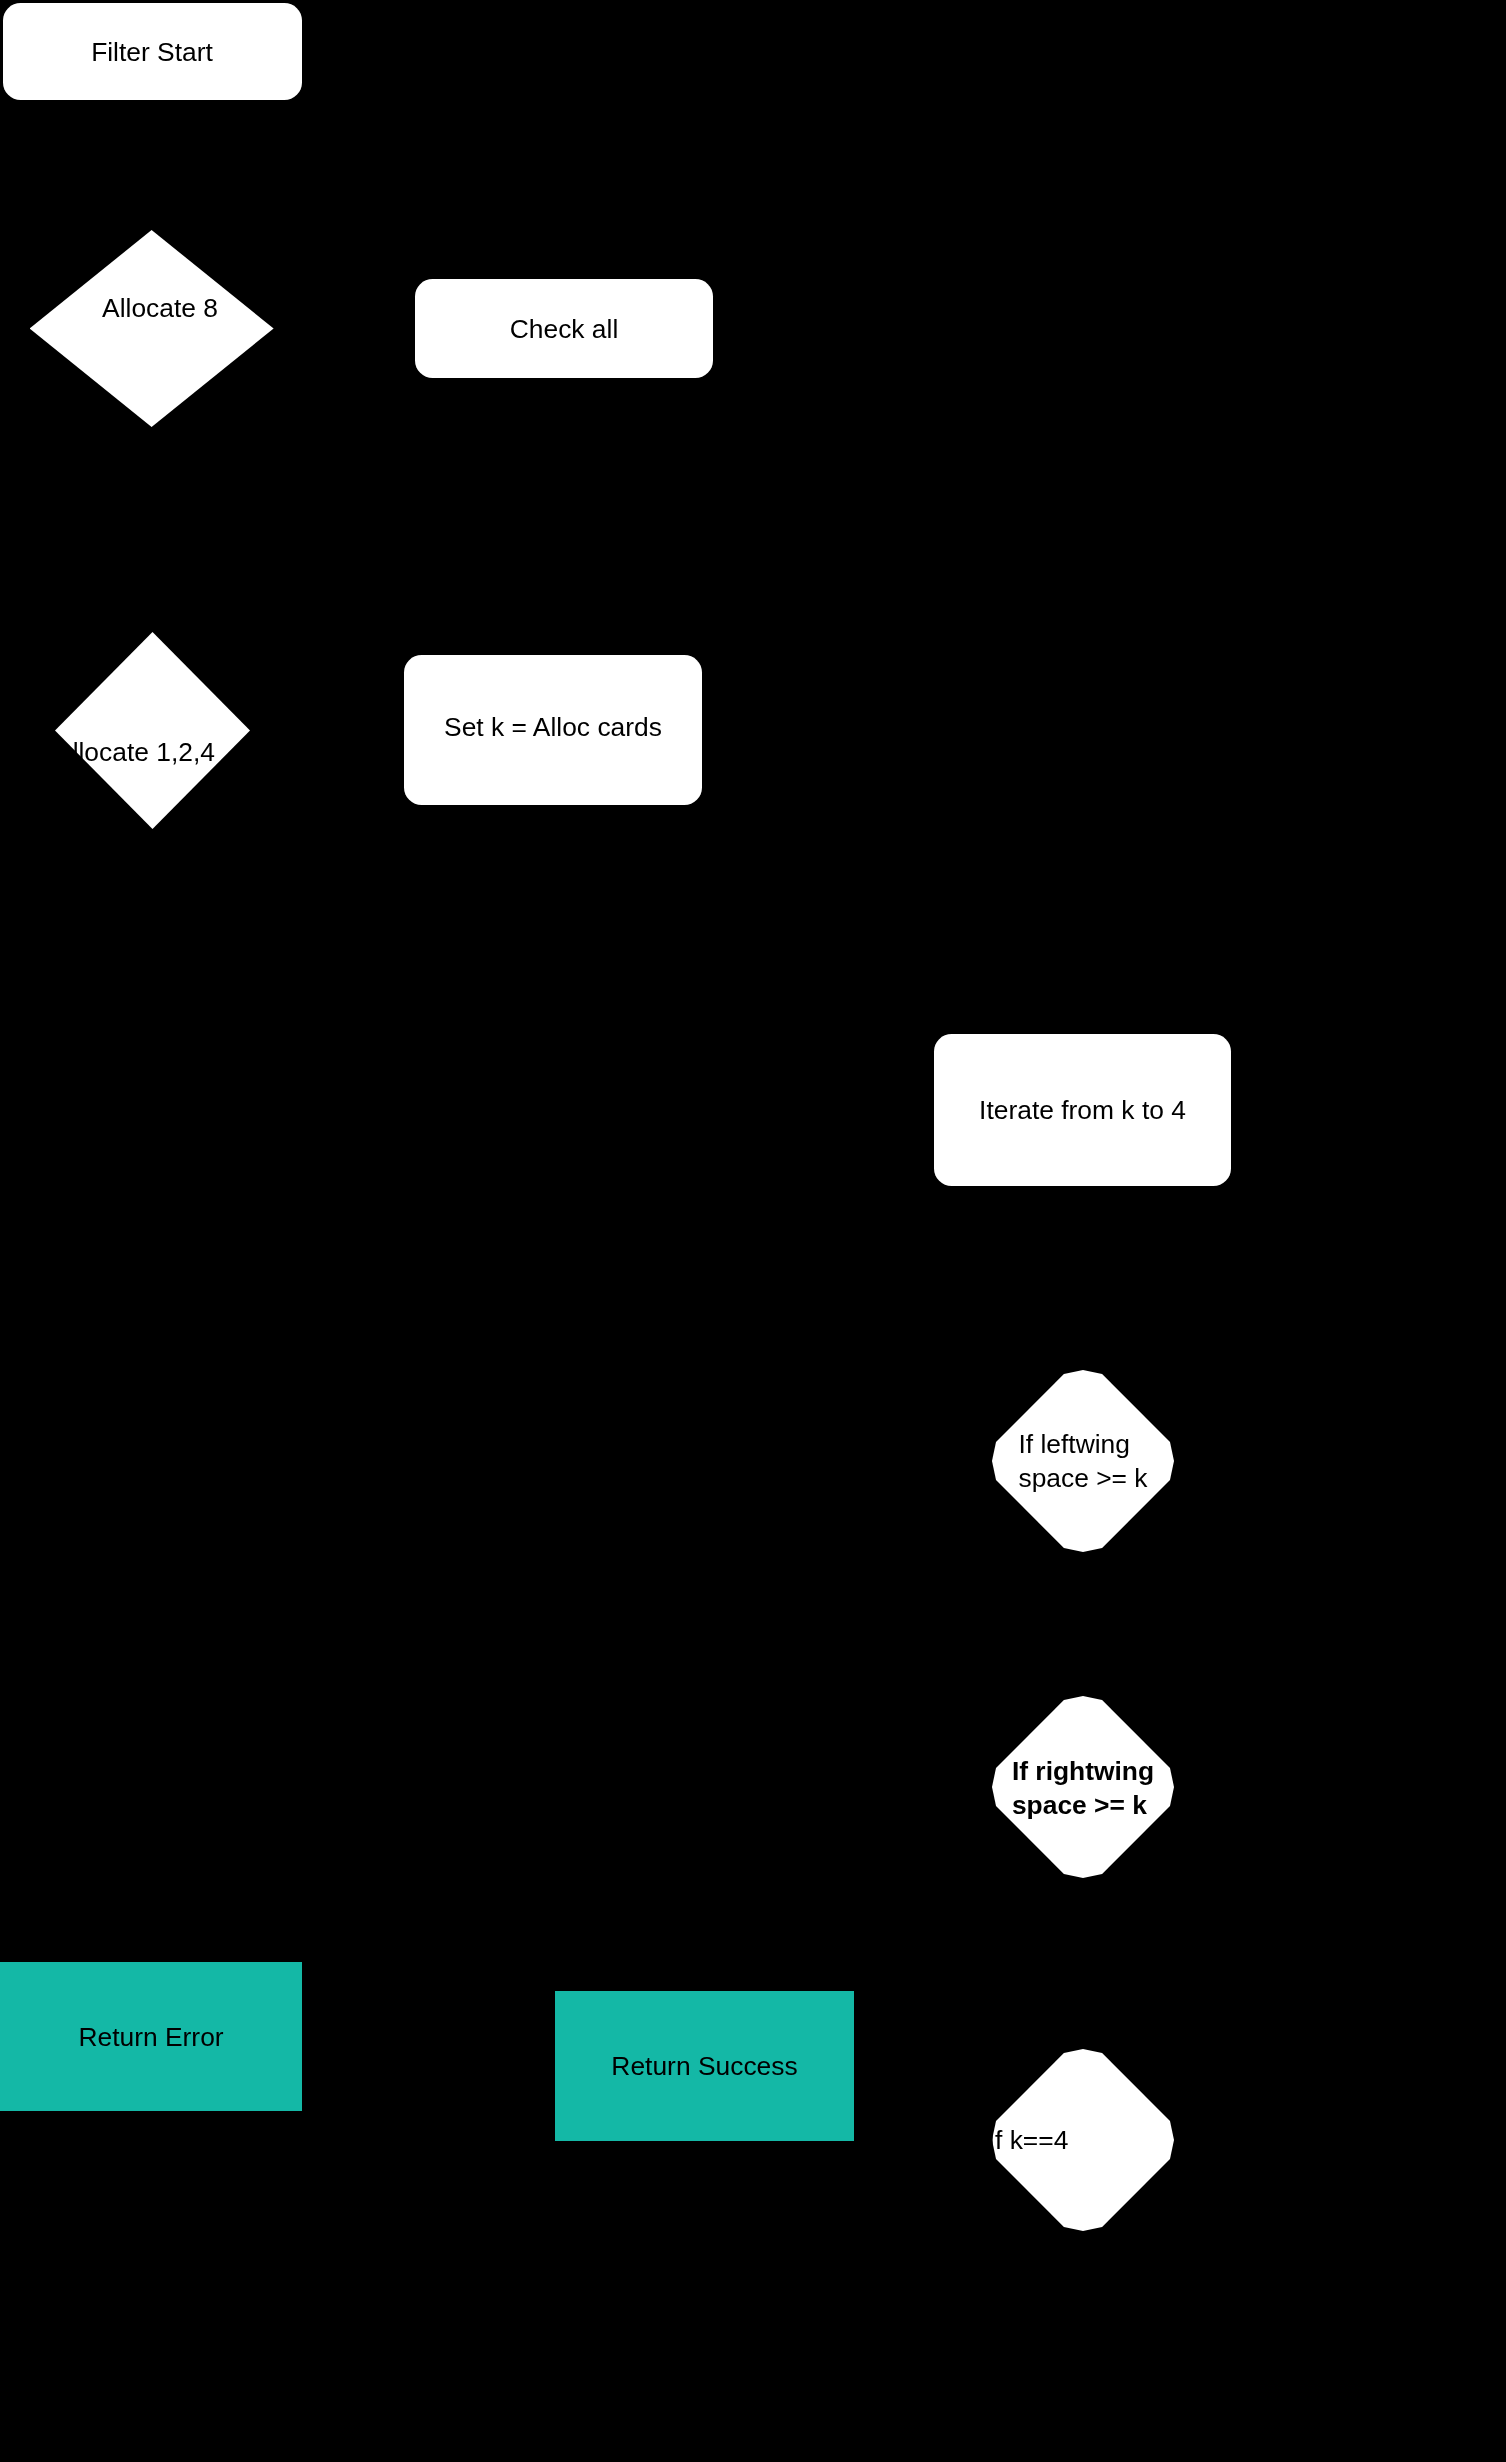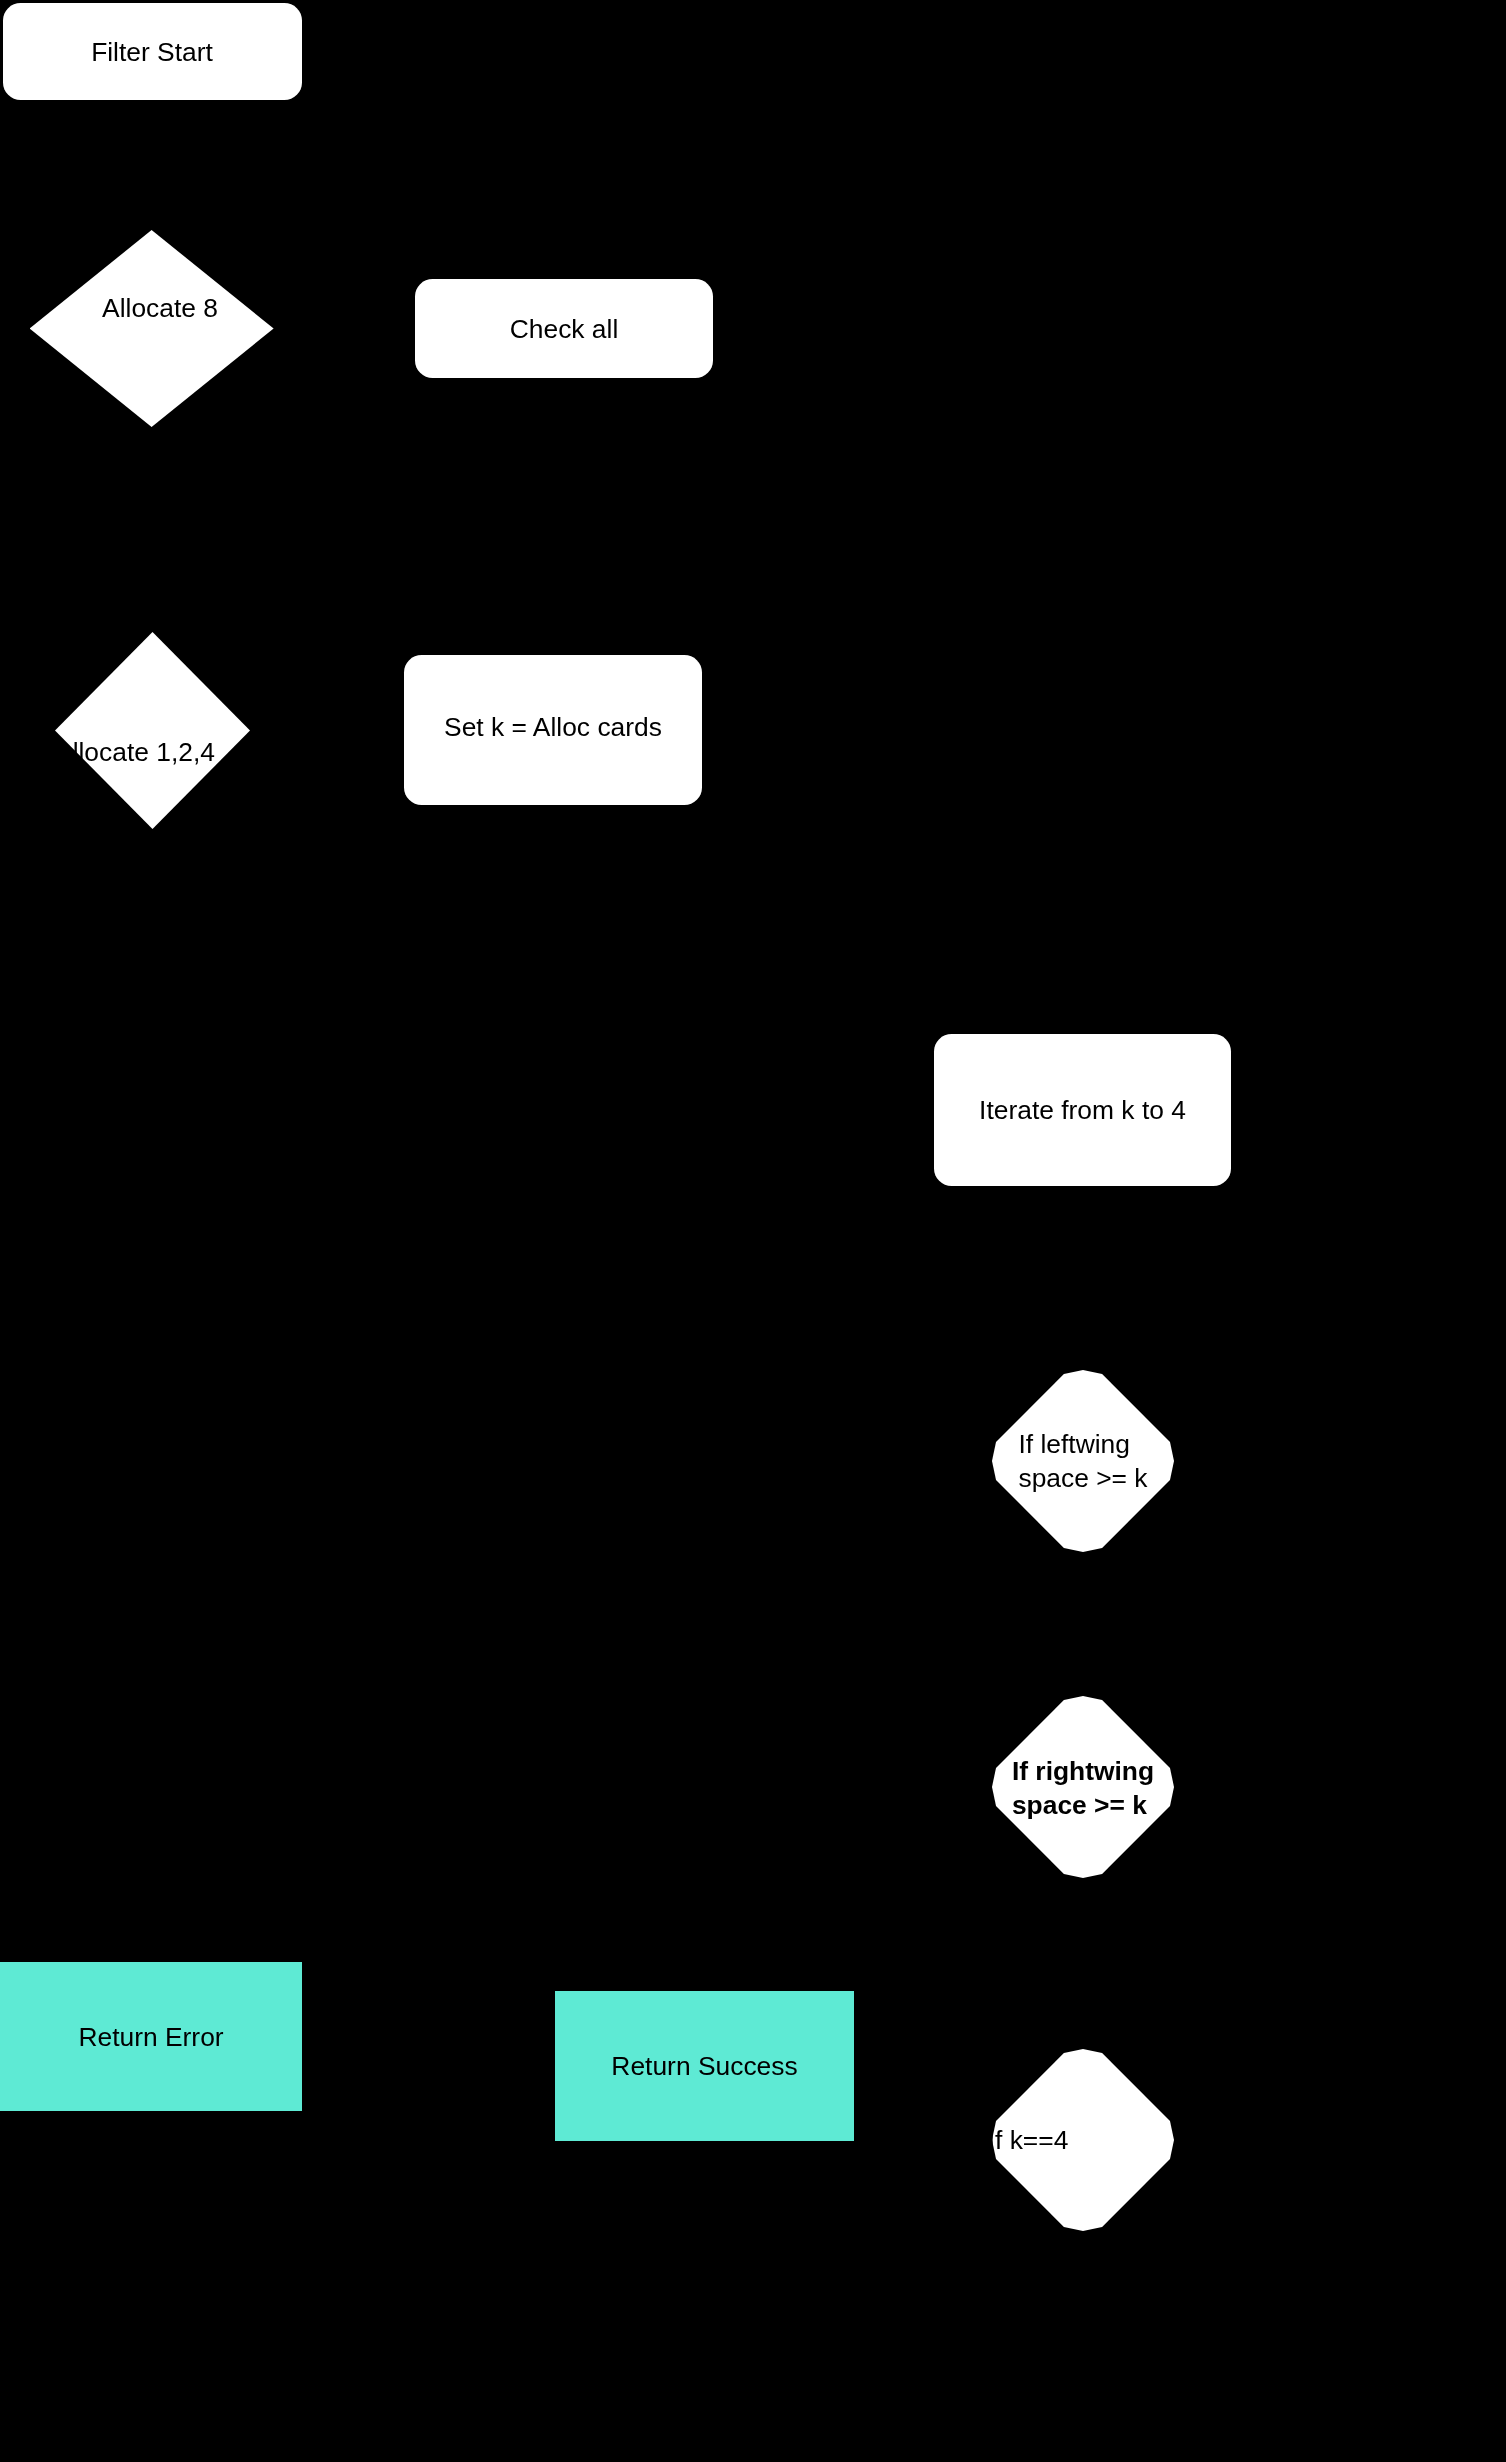--- a/index.html
+++ b/index.html
@@ -38,21 +38,21 @@
   }
 
   
   .proc {
     background: #ffffff;
     border-radius: 17.6px;
   }
 
   
   .rect {
-    background: #5eead4;
+    background: #14b8a6;
     border-radius: 0;
   }
 
   
   .diamond-sharp {
     background: #ffffff;
     clip-path: polygon(50% 0%, 100% 50%, 50% 100%, 0% 50%);
   }
 
   

